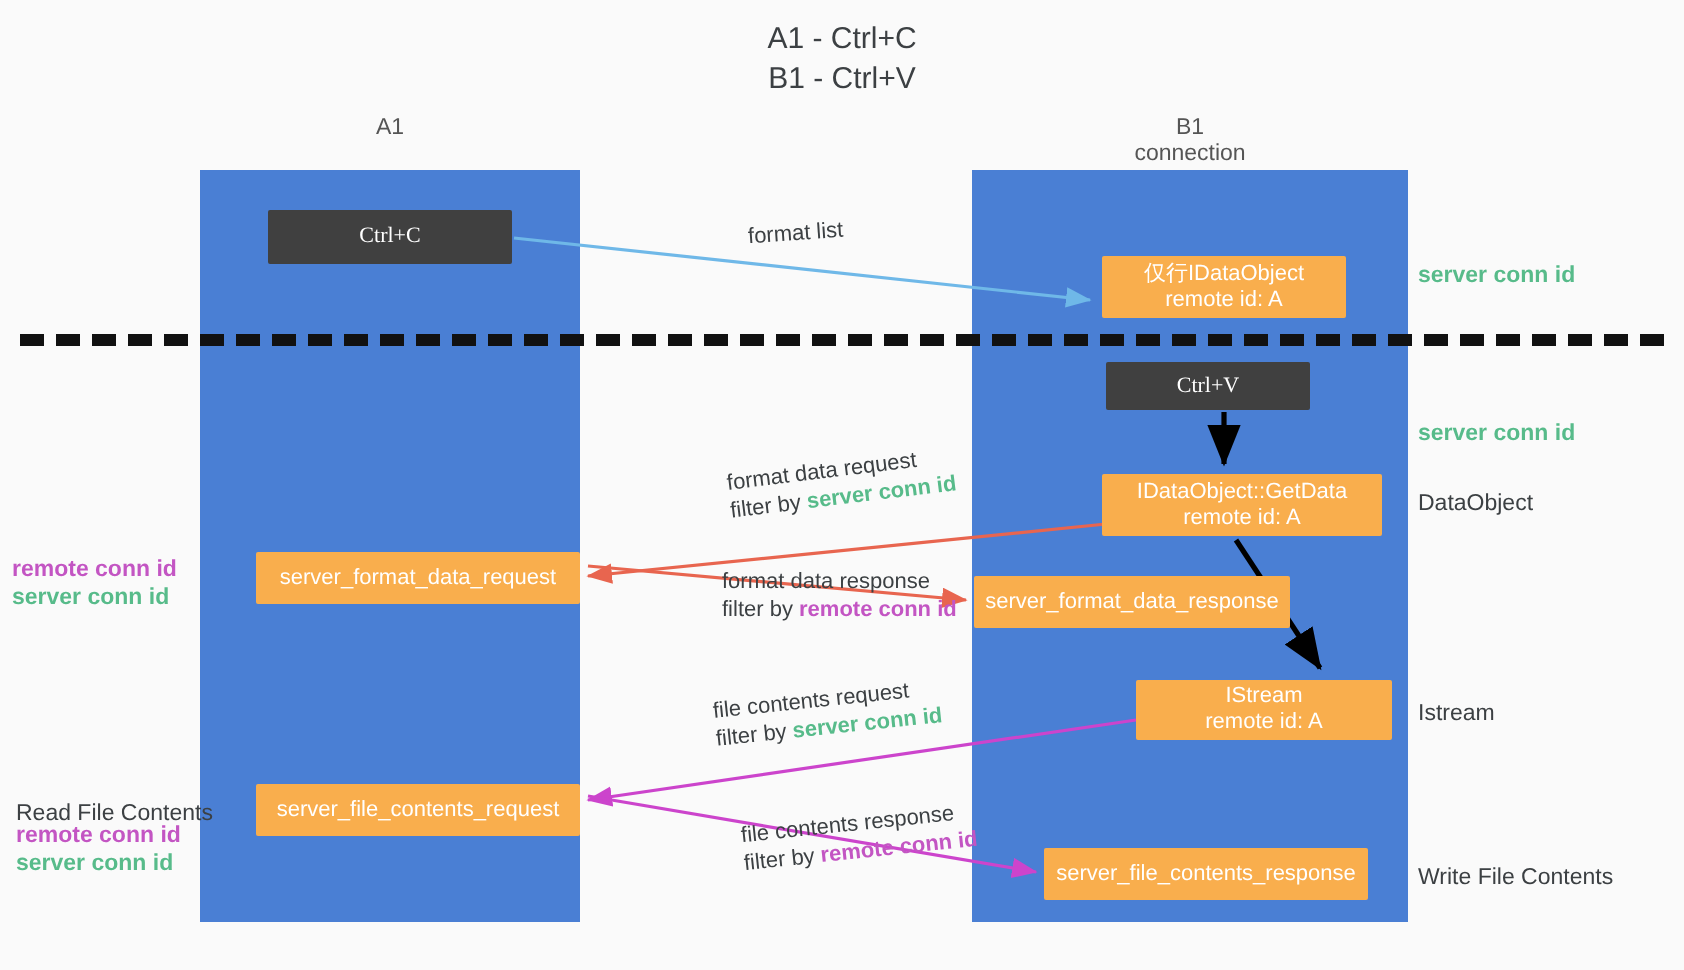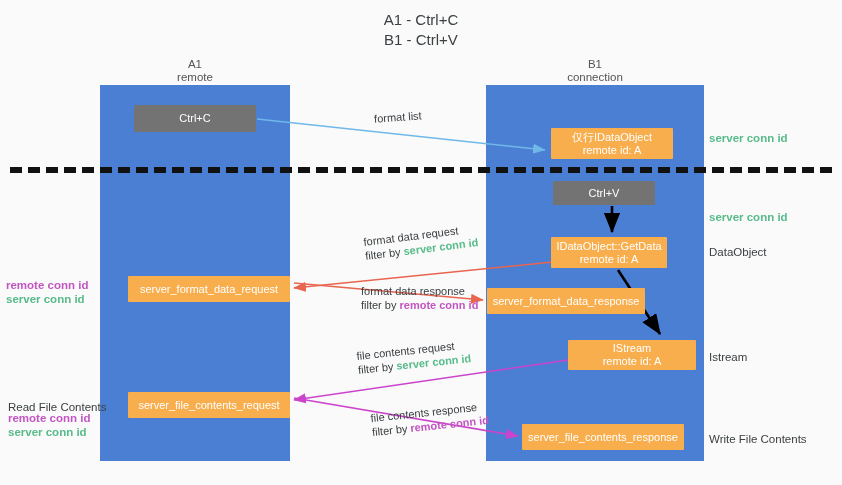--- a/index.html
+++ b/index.html
@@ -44,27 +44,27 @@
   
   .box{
     box-sizing:border-box;
     display:flex;align-items:center;justify-content:center;
     text-align:center;
     color:#ffffff;
     font-size:11px;
     line-height:13px;
     border-radius:1px;
   }
-  .green{background:#737373;}
+  .green{background:#404040;font-family:Liberation Serif, serif;}
   .orange{background:#f9ae4d;}
 
   #box-ctrlc{left:134px;top:105px;width:122px;height:27px;}
   #box-dataobj{left:551px;top:128px;width:122px;height:31px;}
   #box-ctrlv{left:553px;top:181px;width:102px;height:24px;}
-  #box-getdata{left:551px;top:237px;width:116px;height:31px;}
+  #box-getdata{left:551px;top:237px;width:140px;height:31px;}
   #box-fmt-req{left:128px;top:276px;width:162px;height:26px;}
   #box-fmt-resp{left:487px;top:288px;width:158px;height:26px;}
   #box-istream{left:568px;top:340px;width:128px;height:30px;}
   #box-file-req{left:128px;top:392px;width:162px;height:26px;}
   #box-file-resp{left:522px;top:424px;width:162px;height:26px;}
 
   
   .note{font-size:11.5px;line-height:14px;}
   .green-t{color:#57bb8a;font-weight:bold;}
   .magenta-t{color:#c355c3;font-weight:bold;}
@@ -101,21 +101,20 @@
   <div class="abs lane" id="lane-a1"></div>
   <div class="abs lane" id="lane-b1"></div>
 
   <div class="abs" id="title">
     <div>A1 - Ctrl+C</div>
     <div>B1 - Ctrl+V</div>
   </div>
 
   <div class="abs col-head" id="head-a1">
     <div>A1</div>
-    <div>remote</div>
   </div>
   <div class="abs col-head" id="head-b1">
     <div>B1</div>
     <div>connection</div>
   </div>
 
   <svg id="wires">
     <defs>
       <marker id="ah-blue" markerWidth="9" markerHeight="9" refX="7.5" refY="3.2" orient="auto">
         <path d="M0,0 L8,3.2 L0,6.4 z" fill="#6fb8e8"></path>

